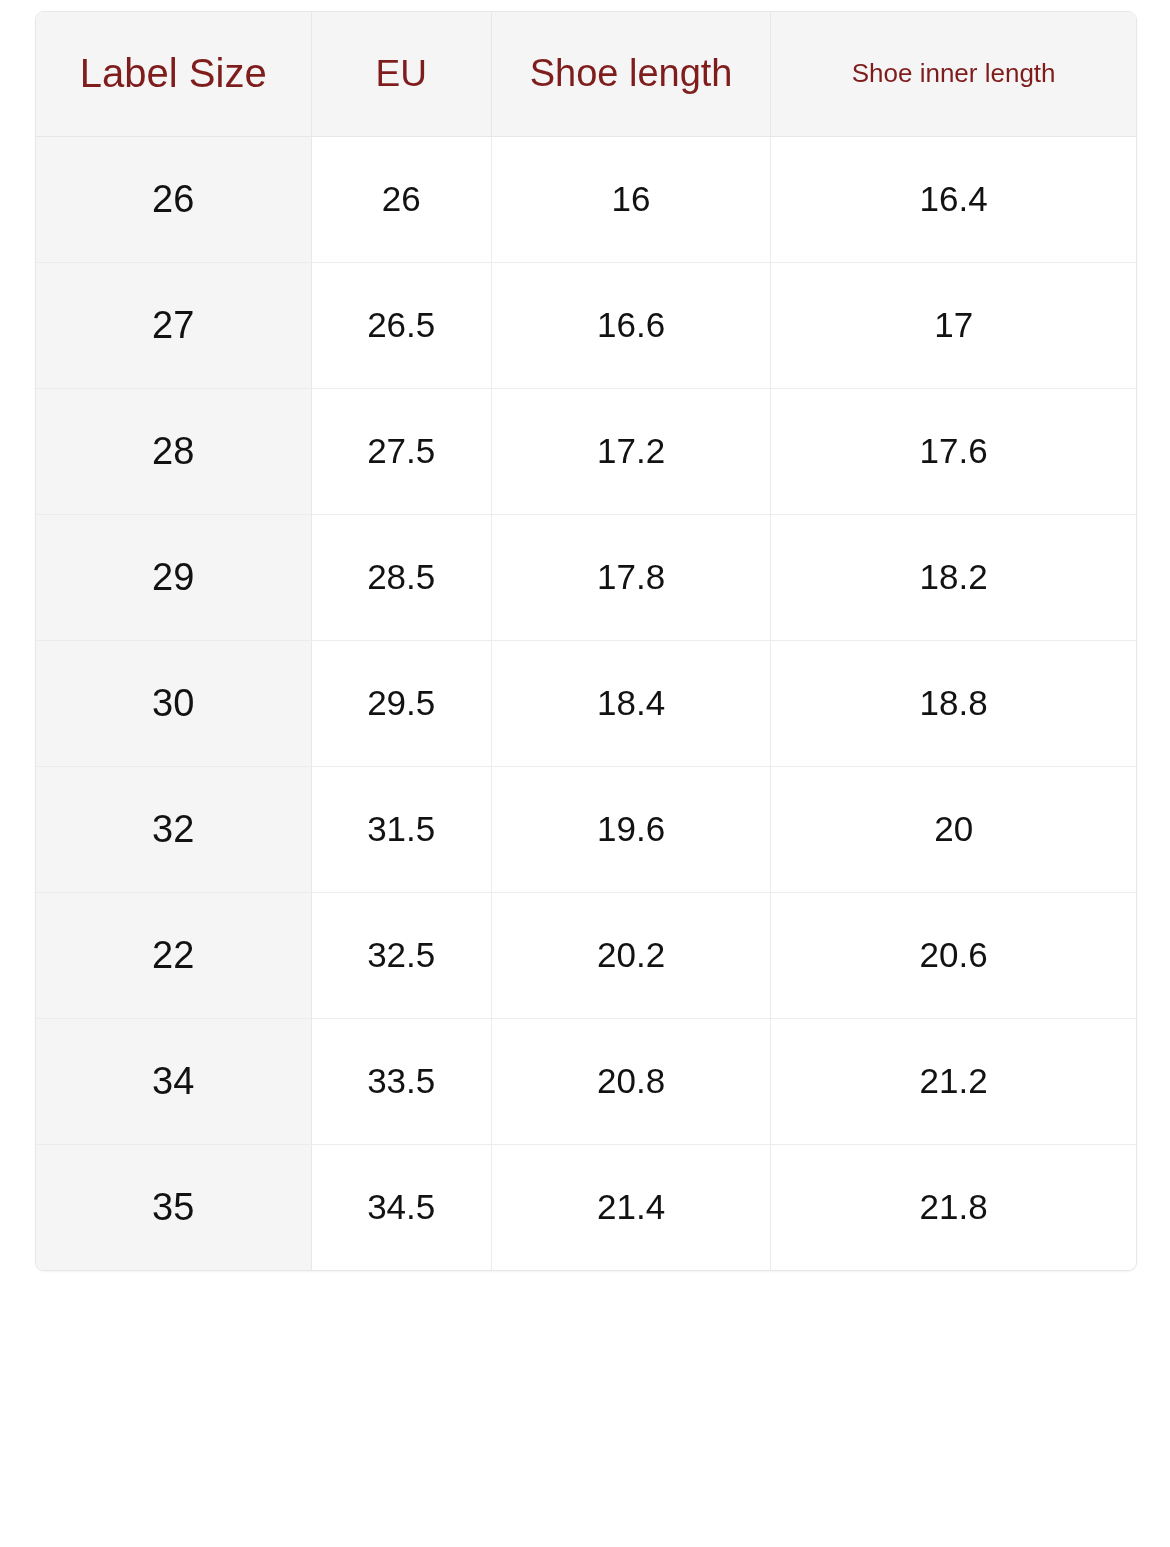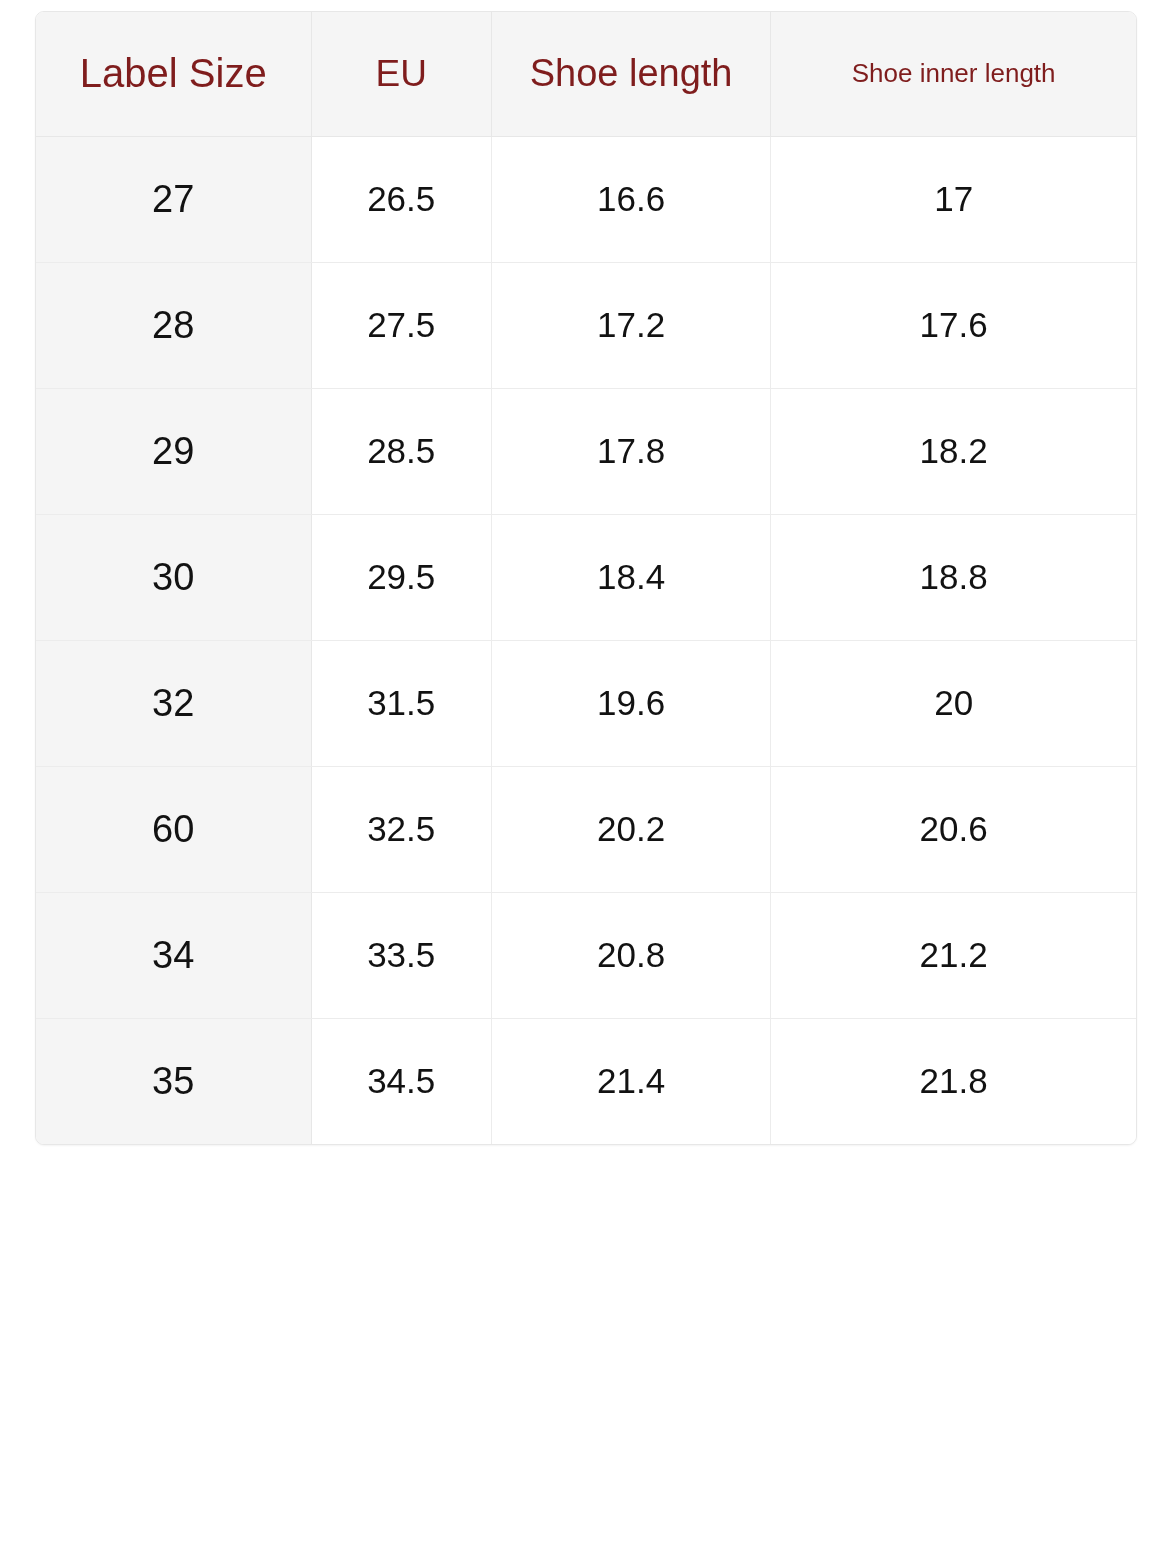--- a/index.html
+++ b/index.html
@@ -98,20 +98,26 @@
       <thead>
         <tr>
           <th class="h-label">Label Size</th>
           <th class="h-eu">EU</th>
           <th class="h-foot">Shoe length</th>
           <th class="h-inner">Shoe inner length</th>
         </tr>
       </thead>
       <tbody>
         <tr>
+          <td class="first-col">26</td>
+          <td>26</td>
+          <td>16</td>
+          <td>16.4</td>
+        </tr>
+        <tr>
           <td class="first-col">27</td>
           <td>26.5</td>
           <td>16.6</td>
           <td>17</td>
         </tr>
         <tr>
           <td class="first-col">28</td>
           <td>27.5</td>
           <td>17.2</td>
           <td>17.6</td>
@@ -128,21 +134,21 @@
           <td>18.4</td>
           <td>18.8</td>
         </tr>
         <tr>
           <td class="first-col">32</td>
           <td>31.5</td>
           <td>19.6</td>
           <td>20</td>
         </tr>
         <tr>
-          <td class="first-col">60</td>
+          <td class="first-col">22</td>
           <td>32.5</td>
           <td>20.2</td>
           <td>20.6</td>
         </tr>
         <tr>
           <td class="first-col">34</td>
           <td>33.5</td>
           <td>20.8</td>
           <td>21.2</td>
         </tr>

